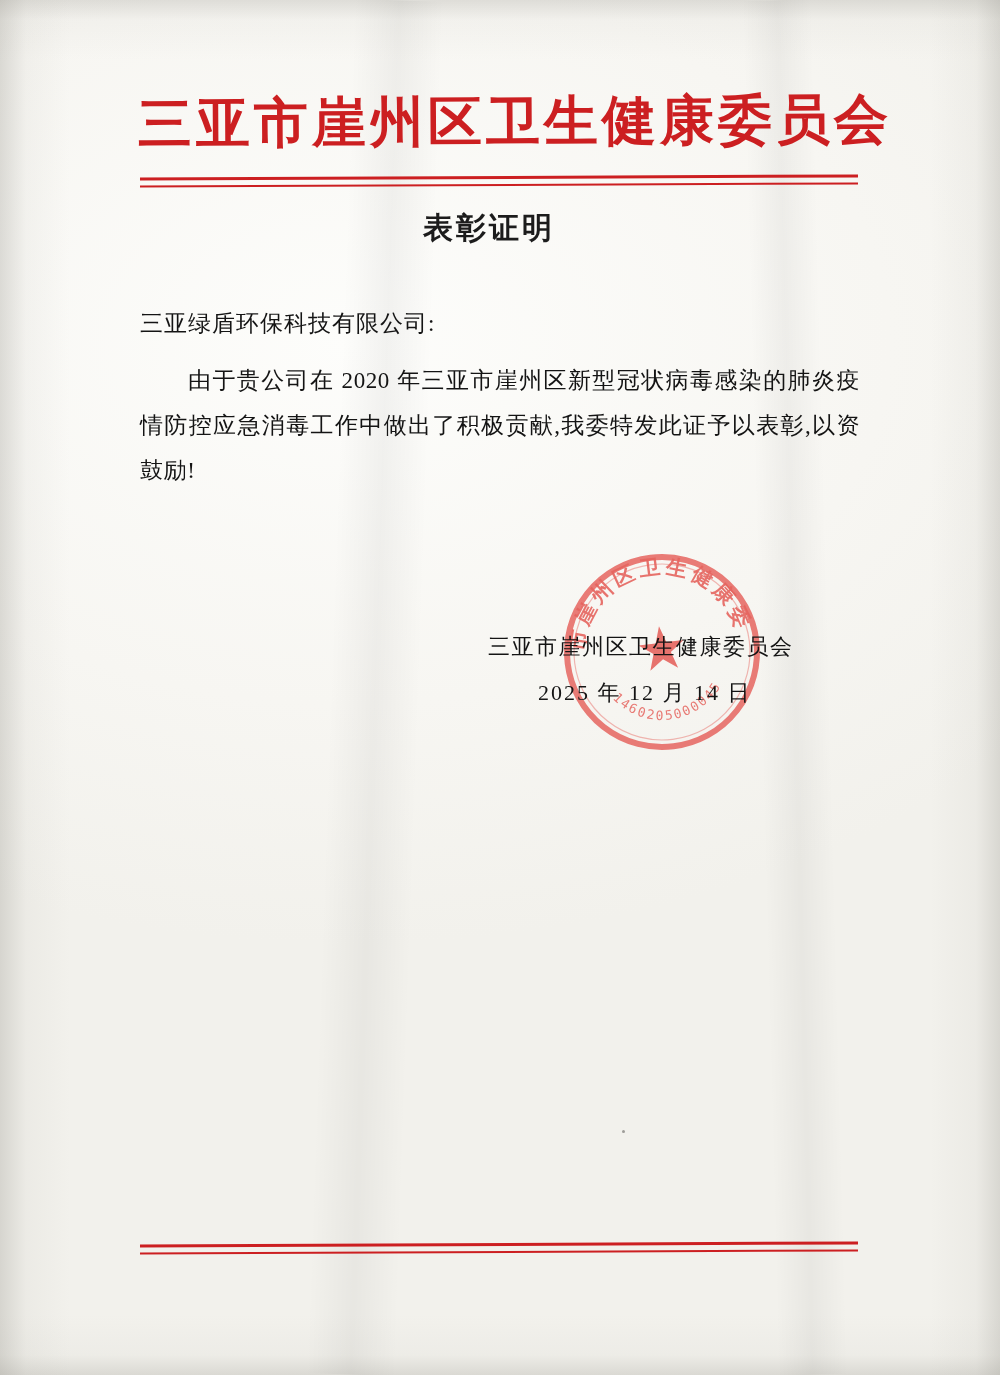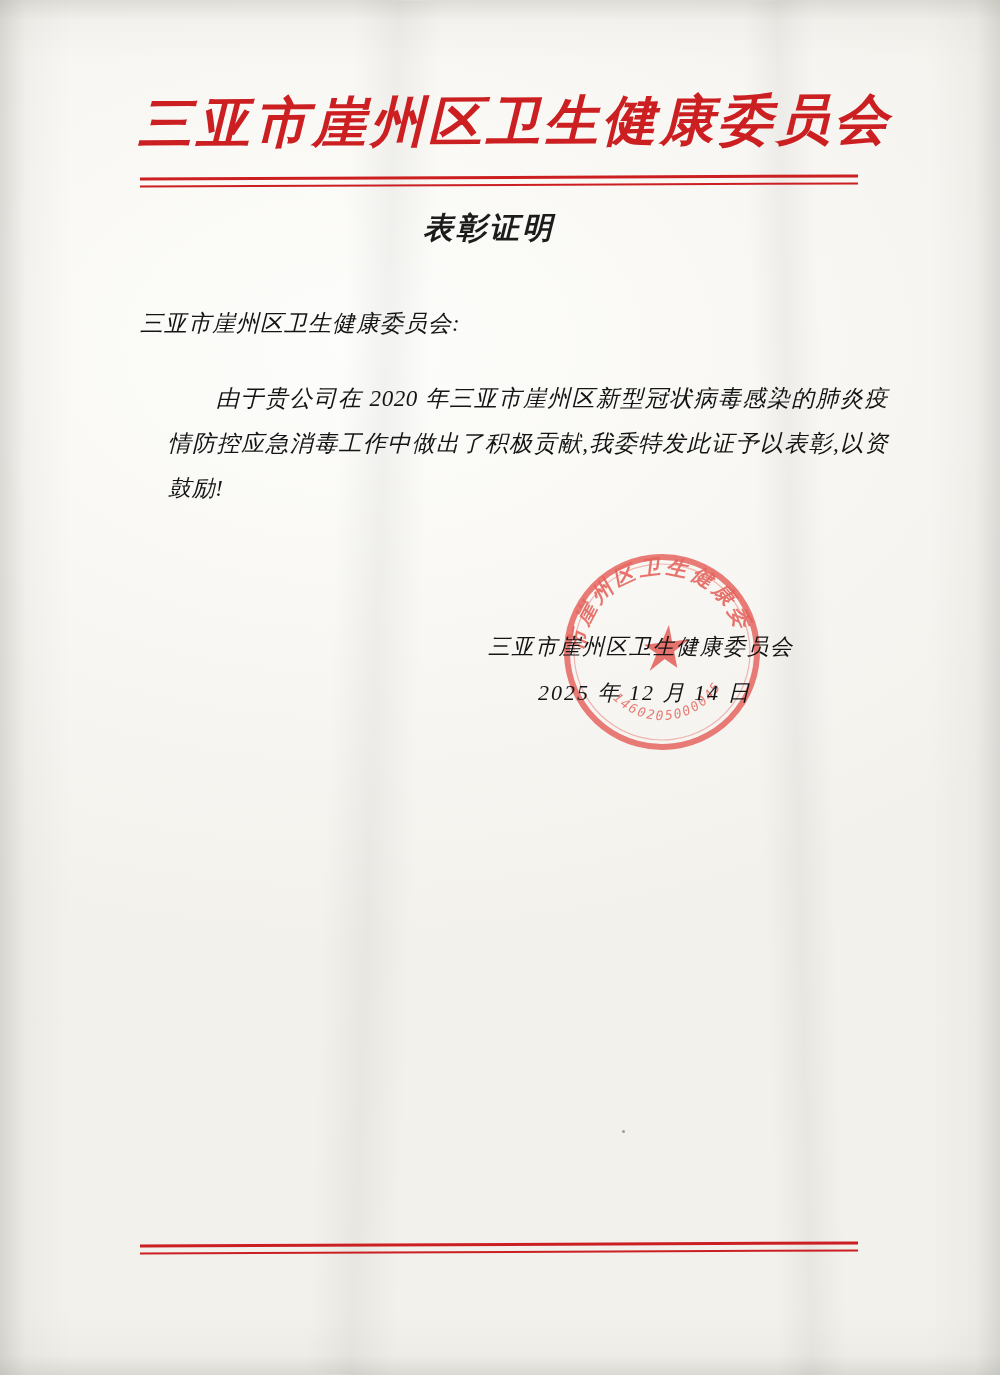--- a/index.html
+++ b/index.html
@@ -15,21 +15,20 @@
   }
 
   
   .page {
     position: relative;
     width: 1000px;
     height: 1375px;
     background:
       radial-gradient(ellipse 900px 600px at 35% 25%, #fdfdfb 0%, #f7f6f2 60%, #f2f1ec 100%);
     overflow: hidden;
-    font-style: italic;
   }
   
   .scan-shade {
     position: absolute;
     inset: 0;
     pointer-events: none;
     background:
       linear-gradient(to right, rgba(150,148,140,0.30) 0px, rgba(180,178,170,0.10) 26px, rgba(255,255,255,0) 70px),
       linear-gradient(to left,  rgba(150,148,140,0.28) 0px, rgba(180,178,170,0.10) 24px, rgba(255,255,255,0) 70px),
       linear-gradient(to bottom, rgba(150,148,140,0.26) 0px, rgba(180,178,170,0.08) 20px, rgba(255,255,255,0) 60px),
@@ -93,29 +92,28 @@
     position: absolute;
     left: 140px;
     top: 308px;
     font-size: 23px;
     color: #141414;
     letter-spacing: 1px;
   }
   .body-text {
     position: absolute;
     left: 140px;
-    top: 376px;
+    top: 358px;
     width: 720px;
     font-size: 23px;
     line-height: 45px;
     color: #141414;
     letter-spacing: 0.6px;
     text-indent: 48px;
     text-align: justify;
-    margin-left: 28px;
   }
 
   
   .signature {
     position: absolute;
     left: 470px;
     top: 632px;
     width: 380px;
     text-align: left;
     font-size: 22px;
@@ -162,21 +160,21 @@
     <div class="org-title">三亚市崖州区卫生健康委员会</div>
   </div>
 
   <div class="rule-double" id="rule-top">
     <div class="r1"></div>
     <div class="r2"></div>
   </div>
 
   <div class="doc-title">表彰证明</div>
 
-  <div class="addressee">三亚市崖州区卫生健康委员会:</div>
+  <div class="addressee">三亚绿盾环保科技有限公司:</div>
 
   <div class="body-text">由于贵公司在 2020 年三亚市崖州区新型冠状病毒感染的肺炎疫情防控应急消毒工作中做出了积极贡献,我委特发此证予以表彰,以资鼓励!</div>
 
   <div class="seal">
     <svg width="208" height="208" viewBox="0 0 208 208" xmlns="http://www.w3.org/2000/svg">
       <defs>
         <path id="sealTopArc" d="M 26,104 A 78,78 0 0 1 182,104"></path>
         <path id="sealBottomArc" d="M 36,104 A 68,68 0 0 0 172,104"></path>
       </defs>
       <circle cx="104" cy="104" r="95" fill="none" stroke="#e2453f" stroke-width="6" opacity="0.85"></circle>

